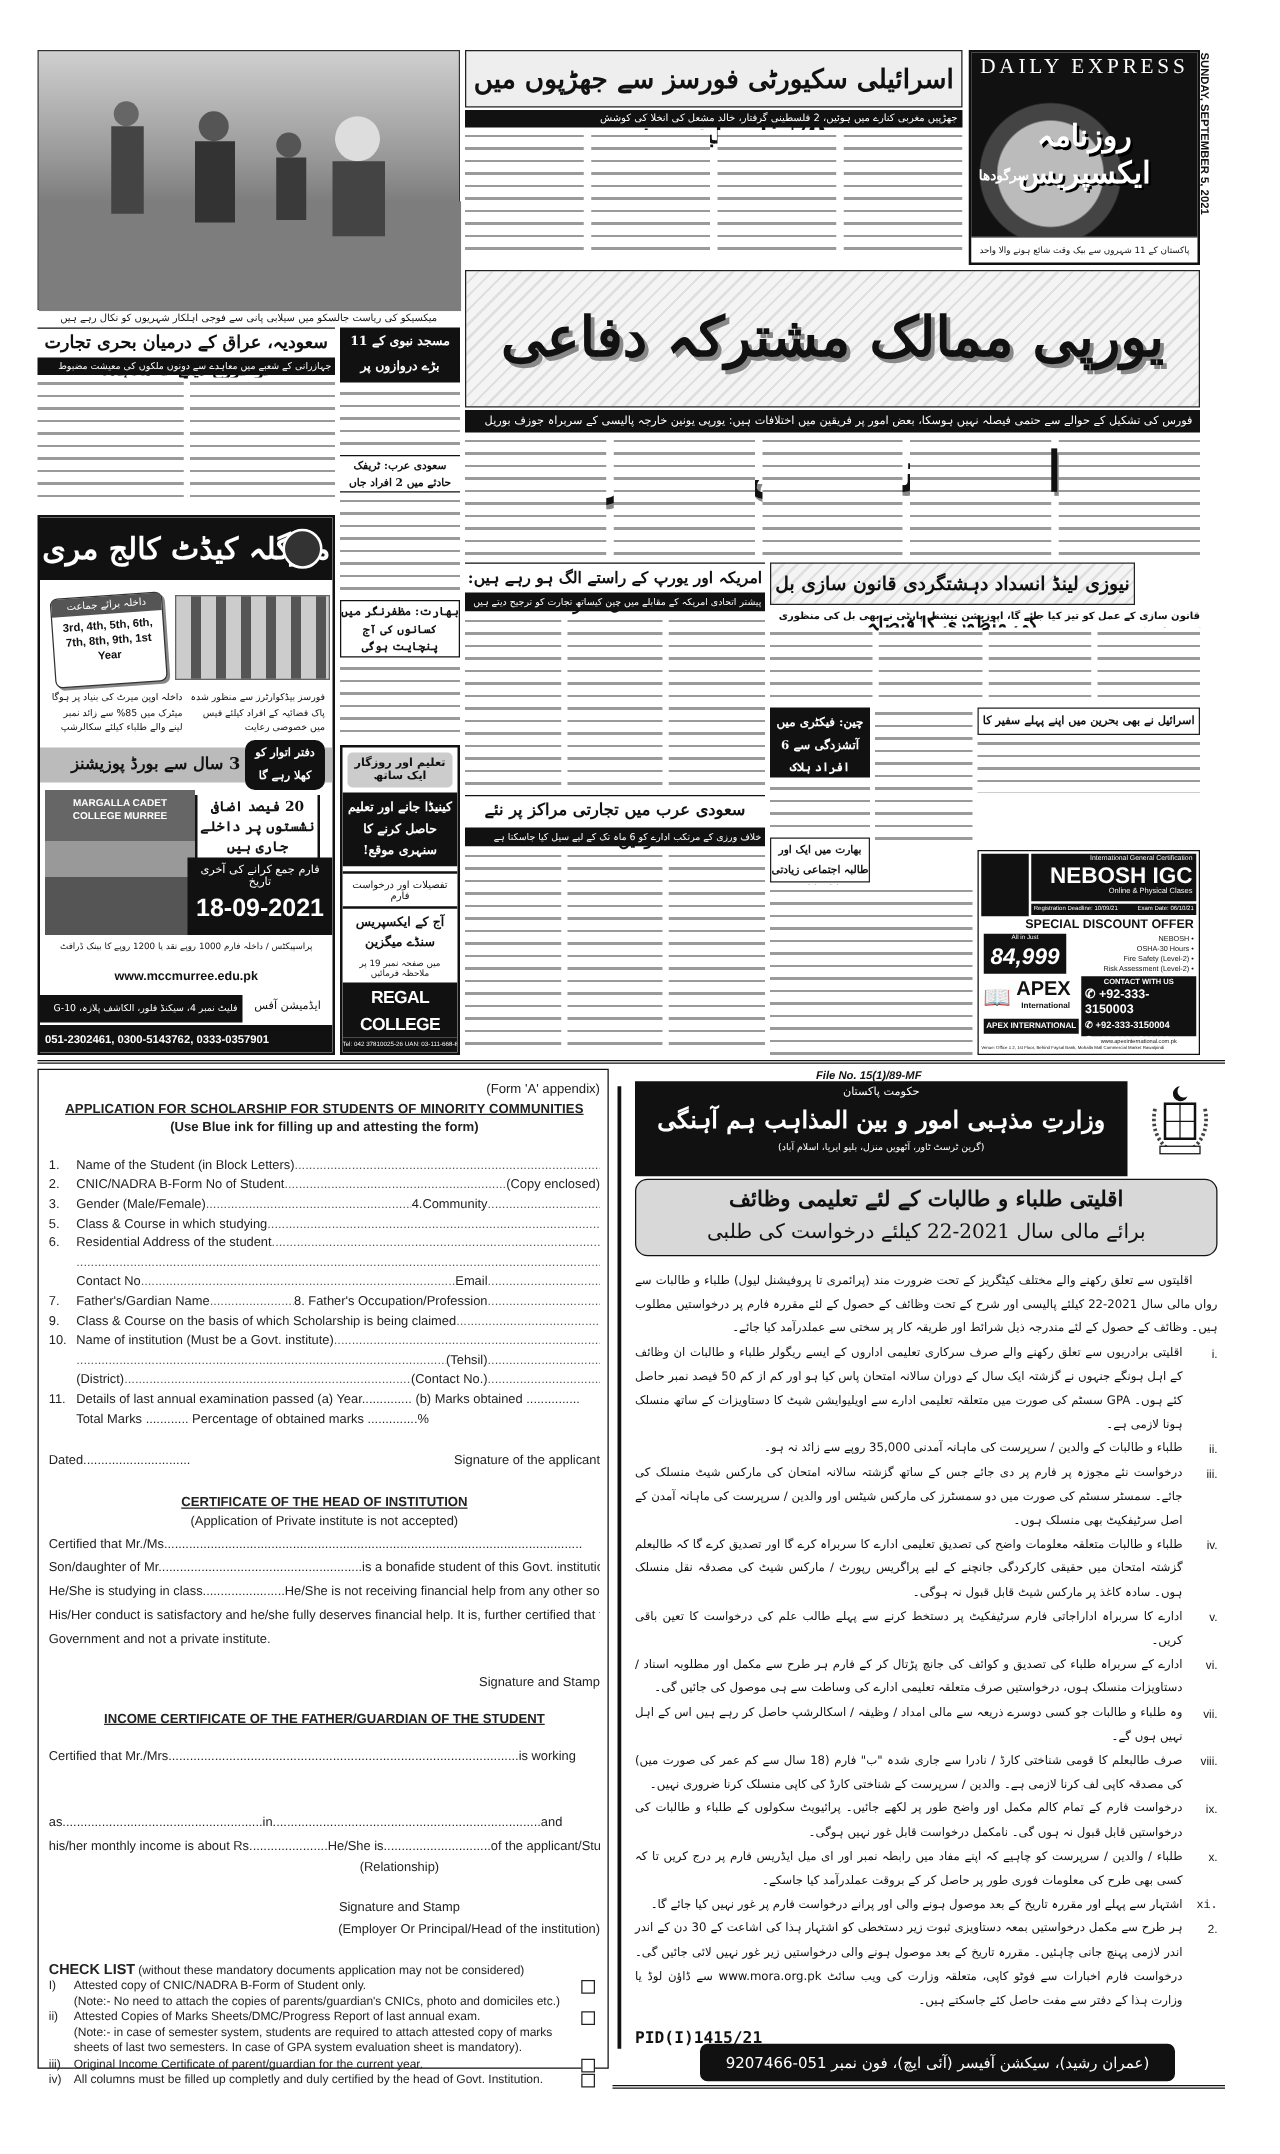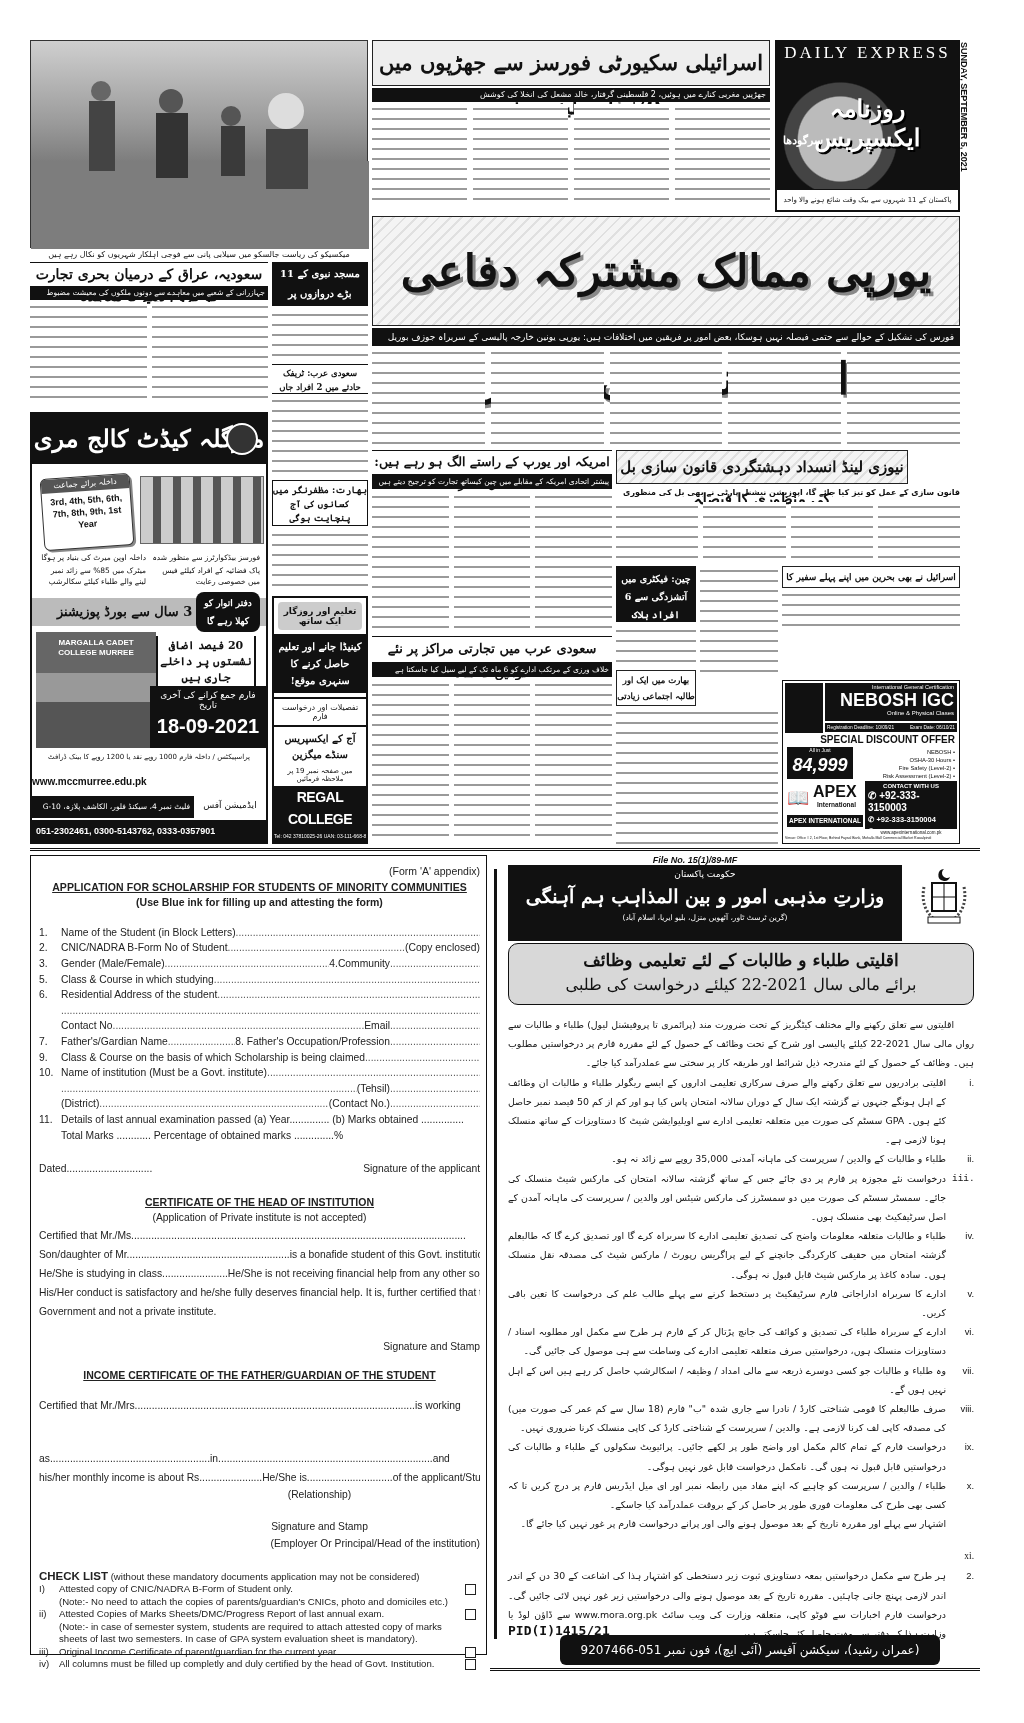--- a/index.html
+++ b/index.html
@@ -109,21 +109,21 @@
     <div class="blk head-urdu" style="position:absolute;right:6px;top:178px;width:64px;height:40px;border-radius:8px;font-size:9px;line-height:18px;padding-top:2px;">دفتر اتوار کو کھلا رہے گا</div>
     <div style="position:absolute;left:4px;top:218px;width:120px;height:116px;background:linear-gradient(180deg,#666 0 35%,#999 35% 60%,#555 60%);">
       <div style="color:#fff;font-size:8px;font-weight:bold;padding:6px;line-height:10px;text-align:center;">MARGALLA CADET COLLEGE MURREE</div>
     </div>
     <div class="head-urdu" style="position:absolute;right:10px;top:222px;width:100px;font-size:11px;line-height:16px;border-left:2px solid #111;border-right:2px solid #111;padding:2px;">20 فیصد اضافی نشستوں پر داخلے جاری ہیں</div>
     <div class="blk" style="position:absolute;right:0;top:272px;width:116px;height:62px;text-align:center;">
       <div class="rtl" style="font-size:9px;text-align:center;padding-top:4px;">فارم جمع کرانے کی آخری تاریخ</div>
       <div style="font-size:20px;font-weight:bold;line-height:32px;">18-09-2021</div>
     </div>
     <div class="rtl" style="position:absolute;left:6px;right:6px;top:338px;font-size:7px;line-height:11px;text-align:center;">پراسپیکٹس / داخلہ فارم 1000 روپے نقد یا 1200 روپے کا بینک ڈرافٹ</div>
-    <div style="position:absolute;left:0;right:0;top:362px;font-size:10px;font-weight:bold;text-align:left;">www.mccmurree.edu.pk</div>
+    <div style="position:absolute;left:0;right:0;top:362px;font-size:10px;font-weight:bold;text-align:center;">www.mccmurree.edu.pk</div>
     <div class="blk rtl" style="position:absolute;left:0;right:72px;top:382px;height:22px;font-size:7.5px;line-height:22px;padding:0 4px;">فلیٹ نمبر 4، سیکنڈ فلور، الکاشف پلازہ، G-10 مرکز، اسلام آباد</div>
     <div class="rtl" style="position:absolute;right:2px;top:386px;width:68px;font-size:9px;text-align:center;">ایڈمیشن آفس</div>
     <div class="blk" style="position:absolute;left:0;right:0;top:406px;height:22px;font-size:9px;font-weight:bold;line-height:22px;padding-left:4px;">051-2302461, 0300-5143762, 0333-0357901</div>
   </div>
 
   <div class="abs head-urdu" style="left:342px;top:410px;width:240px;font-size:12.5px;line-height:22px;border-top:1.5px solid #111;">امریکہ اور یورپ کے راستے الگ ہو رہے ہیں: فنانشل ٹائمز</div>
   <div class="abs blk rtl" style="left:342px;top:434px;width:240px;height:15px;font-size:7.5px;line-height:15px;padding:0 3px;">پیشتر اتحادی امریکہ کے مقابلے میں چین کیساتھ تجارت کو ترجیح دیتے ہیں</div>
   <div class="abs" style="left:342px;top:452px;width:240px;height:142px;display:flex;gap:5px;">
     <div style="flex:1;background:repeating-linear-gradient(180deg,#fff 0 4px,#9a9a9a 4px 6px,#fff 6px 10px)"></div>
     <div style="flex:1;background:repeating-linear-gradient(180deg,#fff 0 4px,#9a9a9a 4px 6px,#fff 6px 10px)"></div>
@@ -390,21 +390,21 @@
     <div id="notice-points">
         <div style="display: flex; gap: 6px;">
           <span style="width:22px;flex:none;direction:ltr;text-align:right;font-family:'Liberation Sans',sans-serif;">i.</span>
           <span style="flex:1;text-align:justify;">اقلیتی برادریوں سے تعلق رکھنے والے صرف سرکاری تعلیمی اداروں کے ایسے ریگولر طلباء و طالبات ان وظائف کے اہل ہونگے جنہوں نے گزشتہ ایک سال کے دوران سالانہ امتحان پاس کیا ہو اور کم از کم 50 فیصد نمبر حاصل کئے ہوں۔ GPA سسٹم کی صورت میں متعلقہ تعلیمی ادارے سے اویلیوایشن شیٹ کا دستاویزات کے ساتھ منسلک ہونا لازمی ہے۔</span>
         </div>
         <div style="display: flex; gap: 6px;">
           <span style="width:22px;flex:none;direction:ltr;text-align:right;font-family:'Liberation Sans',sans-serif;">ii.</span>
           <span style="flex:1;text-align:justify;">طلباء و طالبات کے والدین / سرپرست کی ماہانہ آمدنی 35,000 روپے سے زائد نہ ہو۔</span>
         </div>
         <div style="display: flex; gap: 6px;">
-          <span style="width:22px;flex:none;direction:ltr;text-align:right;font-family:Liberation Mono, monospace;">iii.</span>
+          <span style="width:22px;flex:none;direction:ltr;text-align:right;font-family:Liberation Sans, sans-serif;">iii.</span>
           <span style="flex:1;text-align:justify;">درخواست نئے مجوزہ پر فارم پر دی جائے جس کے ساتھ گزشتہ سالانہ امتحان کی مارکس شیٹ منسلک کی جائے۔ سمسٹر سسٹم کی صورت میں دو سمسٹرز کی مارکس شیٹس اور والدین / سرپرست کی ماہانہ آمدن کے اصل سرٹیفکیٹ بھی منسلک ہوں۔</span>
         </div>
         <div style="display: flex; gap: 6px;">
           <span style="width:22px;flex:none;direction:ltr;text-align:right;font-family:'Liberation Sans',sans-serif;">iv.</span>
           <span style="flex:1;text-align:justify;">طلباء و طالبات متعلقہ معلومات واضح کی تصدیق تعلیمی ادارے کا سربراہ کرے گا اور تصدیق کرے گا کہ طالبعلم گزشتہ امتحان میں حقیقی کارکردگی جانچنے کے لیے پراگریس رپورٹ / مارکس شیٹ کی مصدقہ نقل منسلک ہوں۔ سادہ کاغذ پر مارکس شیٹ قابل قبول نہ ہوگی۔</span>
         </div>
         <div style="display: flex; gap: 6px;">
           <span style="width:22px;flex:none;direction:ltr;text-align:right;font-family:'Liberation Sans',sans-serif;">v.</span>
           <span style="flex:1;text-align:justify;">ادارے کا سربراہ اداراجاتی فارم سرٹیفکیٹ پر دستخط کرنے سے پہلے طالب علم کی درخواست کا تعین باقی کریں۔</span>
         </div>
@@ -422,21 +422,21 @@
         </div>
         <div style="display: flex; gap: 6px;">
           <span style="width:22px;flex:none;direction:ltr;text-align:right;font-family:'Liberation Sans',sans-serif;">ix.</span>
           <span style="flex:1;text-align:justify;">درخواست فارم کے تمام کالم مکمل اور واضح طور پر لکھے جائیں۔ پرائیویٹ سکولوں کے طلباء و طالبات کی درخواستیں قابل قبول نہ ہوں گی۔ نامکمل درخواست قابل غور نہیں ہوگی۔</span>
         </div>
         <div style="display: flex; gap: 6px;">
           <span style="width:22px;flex:none;direction:ltr;text-align:right;font-family:'Liberation Sans',sans-serif;">x.</span>
           <span style="flex:1;text-align:justify;">طلباء / والدین / سرپرست کو چاہیے کہ اپنے مفاد میں رابطہ نمبر اور ای میل ایڈریس فارم پر درج کریں تا کہ کسی بھی طرح کی معلومات فوری طور پر حاصل کر کے بروقت عملدرآمد کیا جاسکے۔</span>
         </div>
         <div style="display: flex; gap: 6px;">
-          <span style="width:22px;flex:none;direction:ltr;text-align:right;font-family:Liberation Serif, serif;margin-top:33px;">xi.</span>
+          <span style="width:22px;flex:none;direction:ltr;text-align:right;font-family:Liberation Mono, monospace;">xi.</span>
           <span style="flex:1;text-align:justify;">اشتہار سے پہلے اور مقررہ تاریخ کے بعد موصول ہونے والی اور پرانے درخواست فارم پر غور نہیں کیا جائے گا۔</span>
         </div>
         <div style="display: flex; gap: 6px;">
           <span style="width:22px;flex:none;direction:ltr;text-align:right;font-family:'Liberation Sans',sans-serif;">2.</span>
           <span style="flex:1;text-align:justify;">ہر طرح سے مکمل درخواستیں بمعہ دستاویزی ثبوت زیر دستخطی کو اشتہار ہذا کی اشاعت کے 30 دن کے اندر اندر لازمی پہنچ جانی چاہئیں۔ مقررہ تاریخ کے بعد موصول ہونے والی درخواستیں زیر غور نہیں لائی جائیں گی۔ درخواست فارم اخبارات سے فوٹو کاپی، متعلقہ وزارت کی ویب سائٹ www.mora.org.pk سے ڈاؤن لوڈ یا وزارت ہذا کے دفتر سے مفت حاصل کئے جاسکتے ہیں۔</span>
         </div>
       </div>
   </div>
 
   <div style="position:absolute;left:18px;top:768px;font-size:13px;font-weight:bold;font-family:'DejaVu Sans Mono',monospace;">PID(I)1415/21</div>

